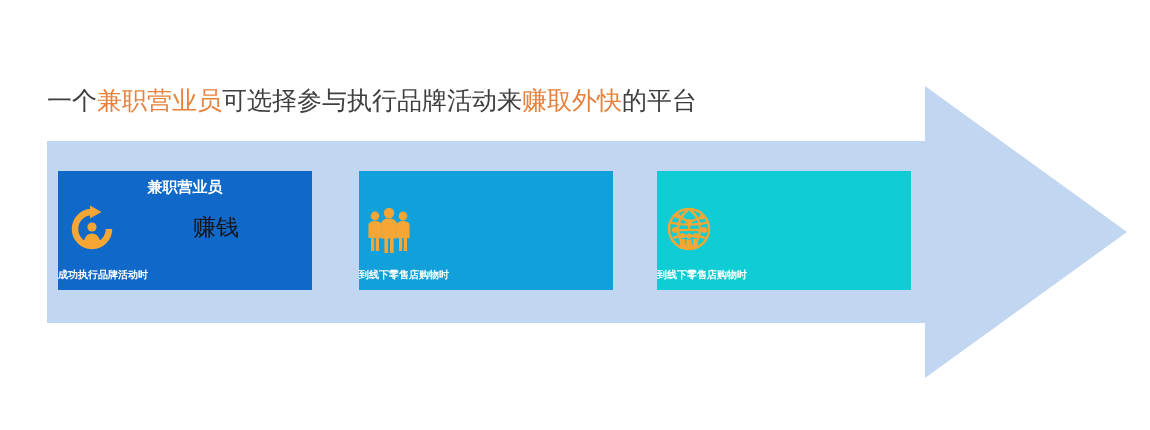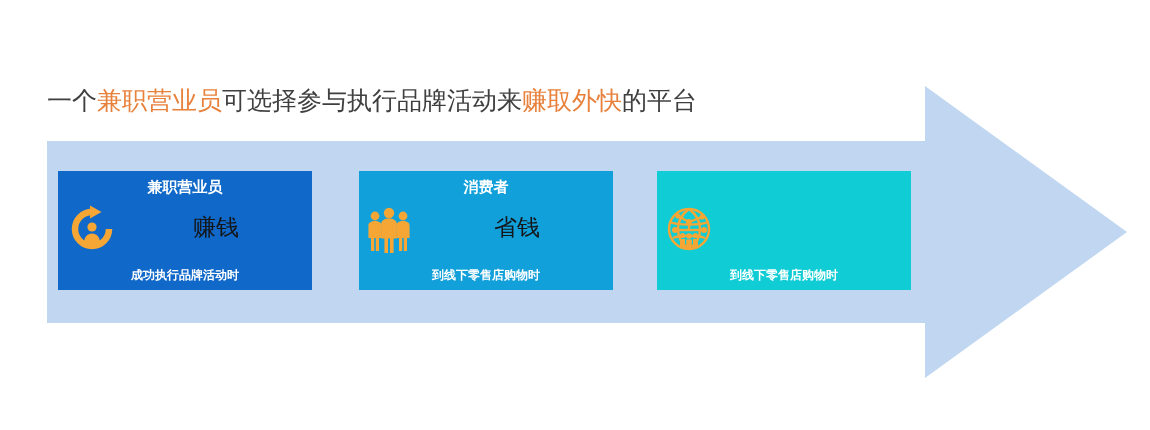--- a/index.html
+++ b/index.html
@@ -83,22 +83,22 @@
     line-height: 30px;
     color: #14161a;
     font-family: "Liberation Serif", "DejaVu Serif", serif;
     font-weight: normal;
   }
   .card-condition {
     position: absolute;
     bottom: 4px;
     left: 0;
     width: 100%;
-    text-align: center;
-    font-size: 12px;
+    text-align: left;
+    font-size: 10px;
     line-height: 22px;
     color: #ffffff;
     font-family: "Liberation Serif", "DejaVu Serif", serif;
     font-weight: bold;
   }
   .card-icon {
     position: absolute;
     left: 8px;
     top: 32px;
     width: 52px;
@@ -128,32 +128,30 @@
         <path d="M26,9 A17,17 0 1,0 43,26" fill="none" stroke="#f5a634" stroke-width="6.5" stroke-linecap="butt"></path>
         <polygon points="24,2.5 24,15.5 35.5,9" fill="#f5a634"></polygon>
         <circle cx="26" cy="24" r="4.6" fill="#f5a634"></circle>
         <path d="M17.5,44 C17.5,33.5 21.5,30.5 26,30.5 C30.5,30.5 34.5,33.5 34.5,44 Z" fill="#f5a634"></path>
       </svg>
       <div class="card-benefit">赚钱</div>
       <div class="card-condition">成功执行品牌活动时</div>
     </div>
 
     <div class="card c1">
-      <div class="card-role">消费者</div>
       <svg class="card-icon" viewBox="0 0 52 52">
         <g fill="#f5a634">
           <circle cx="12" cy="11" r="4.4"></circle>
           <path d="M5.4,20.5 C5.4,17.6 8.3,16 12,16 C15.7,16 18.6,17.6 18.6,20.5 L18.6,33 L16,33 L16,46 L12.8,46 L12.8,33 L11.2,33 L11.2,46 L8,46 L8,33 L5.4,33 Z"></path>
           <circle cx="40" cy="11" r="4.4"></circle>
           <path d="M33.4,20.5 C33.4,17.6 36.3,16 40,16 C43.7,16 46.6,17.6 46.6,20.5 L46.6,33 L44,33 L44,46 L40.8,46 L40.8,33 L39.2,33 L39.2,46 L36,46 L36,33 L33.4,33 Z"></path>
           <circle cx="26" cy="8" r="5.2"></circle>
           <path d="M18.2,18.8 C18.2,15.4 21.6,13.4 26,13.4 C30.4,13.4 33.8,15.4 33.8,18.8 L33.8,33.5 L30.6,33.5 L30.6,48 L27,48 L27,33.5 L25,33.5 L25,48 L21.4,48 L21.4,33.5 L18.2,33.5 Z"></path>
         </g>
       </svg>
-      <div class="card-benefit">省钱</div>
       <div class="card-condition">到线下零售店购物时</div>
     </div>
 
     <div class="card c2">
       <svg class="card-icon" viewBox="0 0 52 52">
         <g fill="none" stroke="#f5a634" stroke-width="2.4">
           <circle cx="26" cy="26" r="20"></circle>
           <path d="M26,6 C18,12 15,20 15,26 C15,33 18,41 26,46"></path>
           <path d="M26,6 C34,12 37,20 37,26 C37,33 34,41 26,46"></path>
           <path d="M7,19 C14,22.5 38,22.5 45,19"></path>

